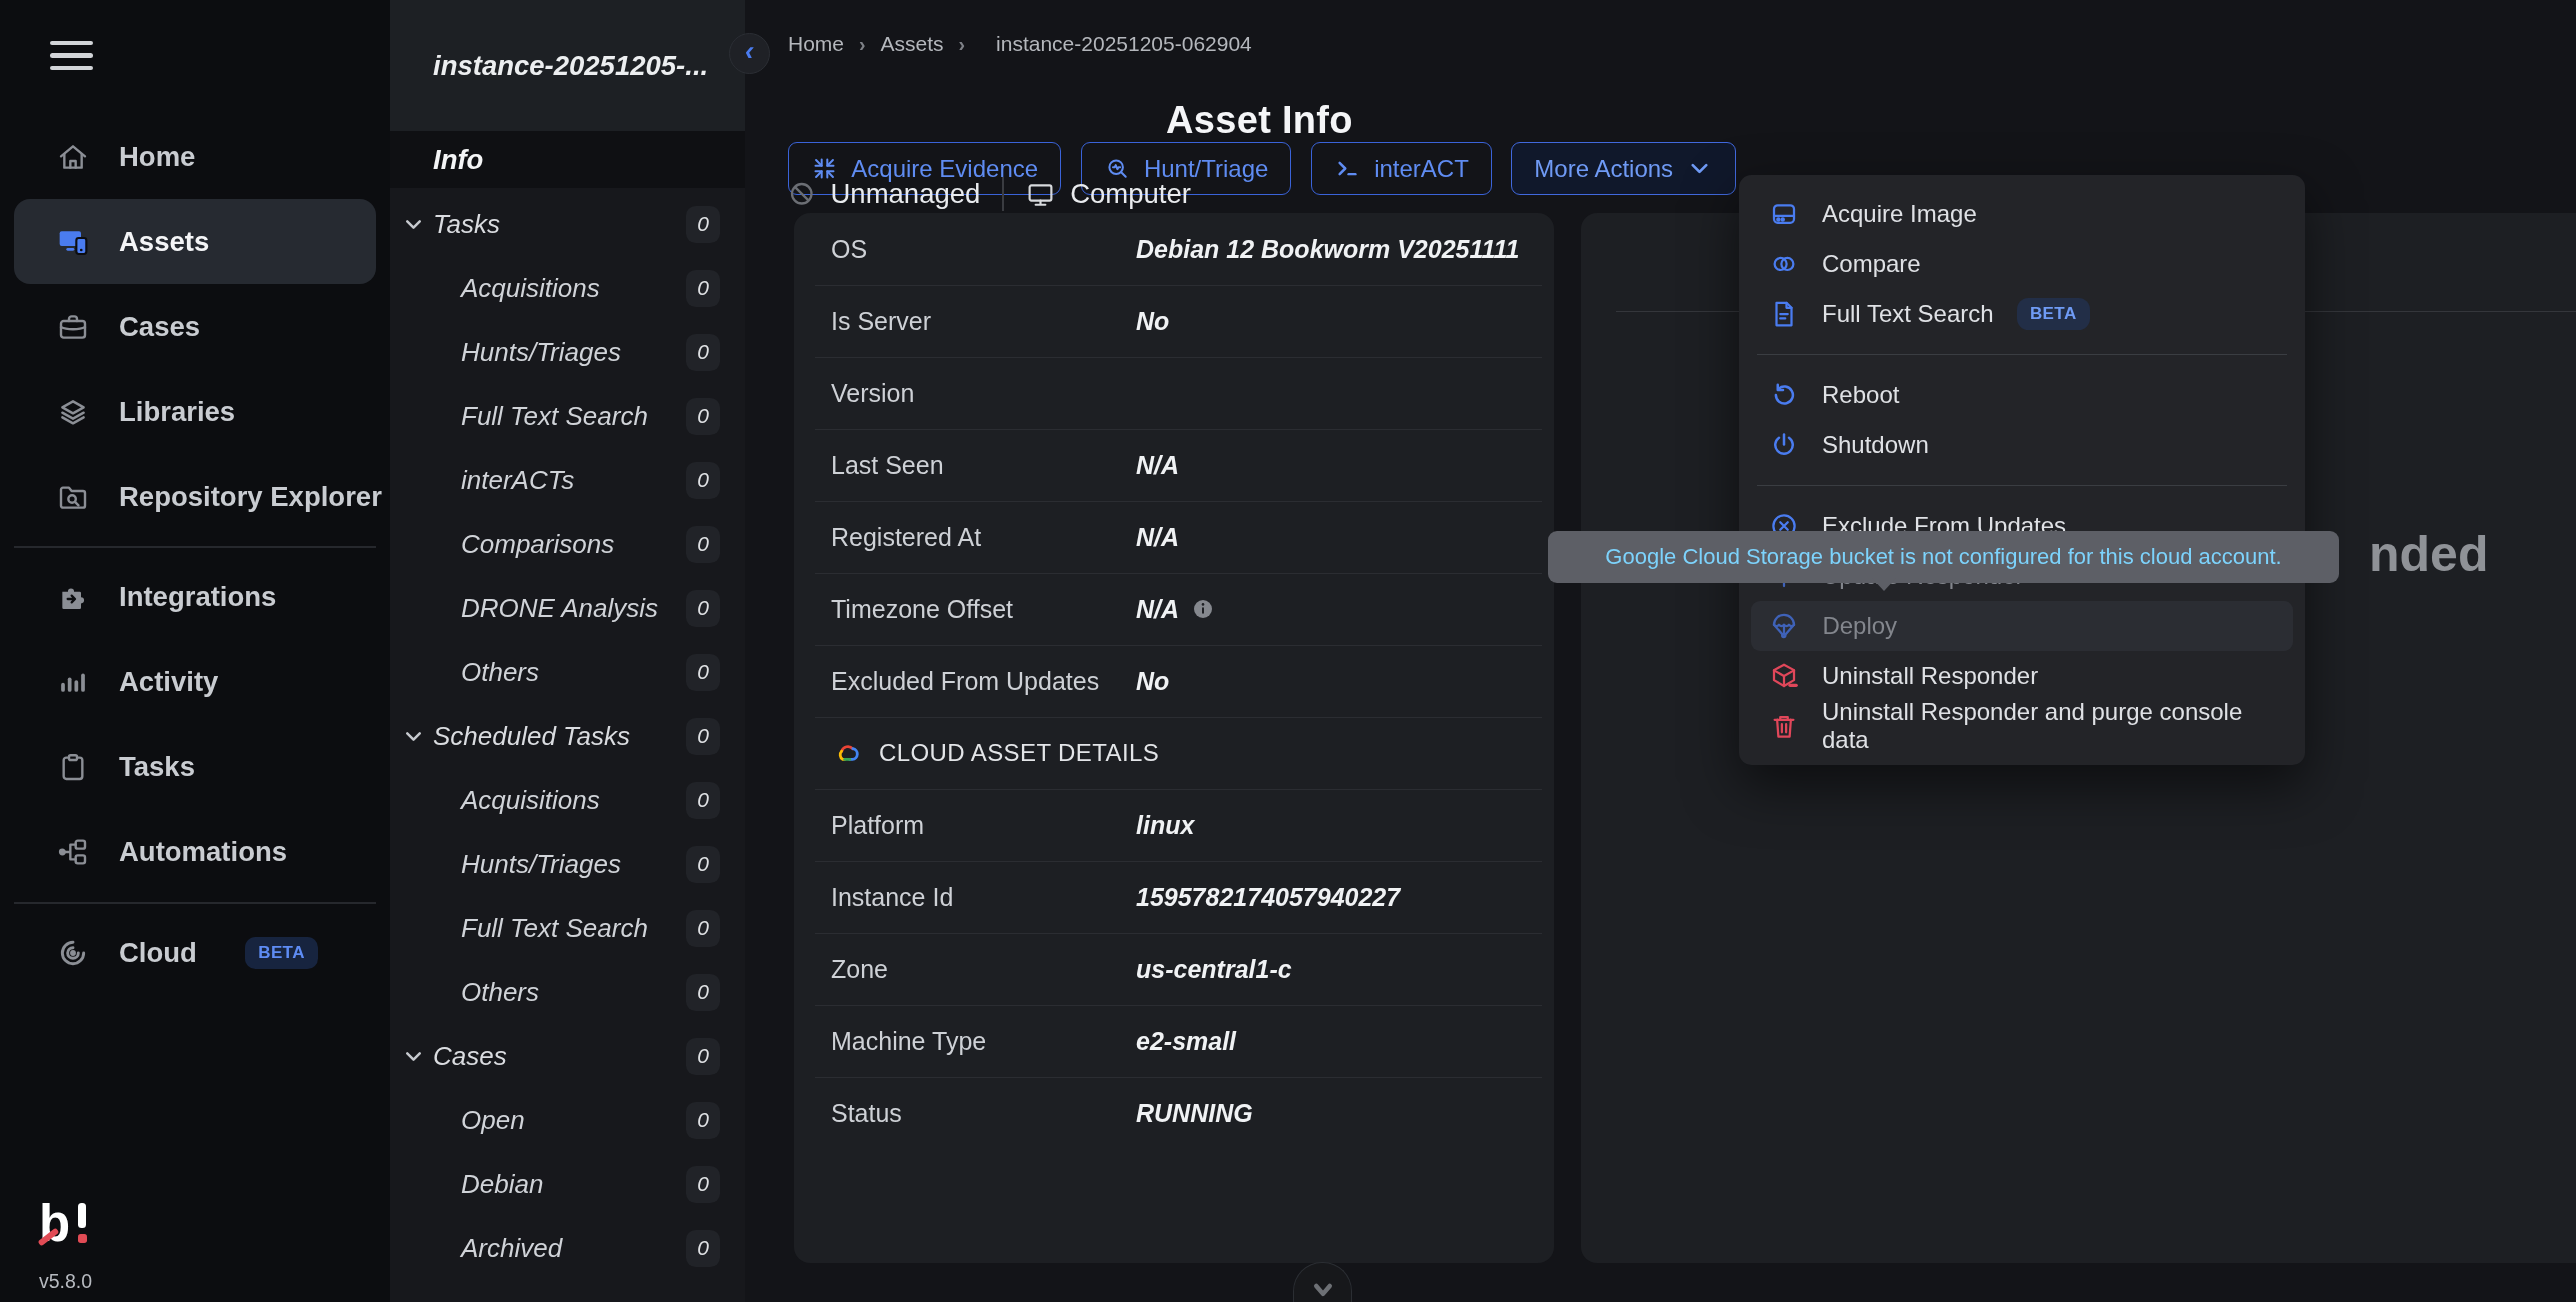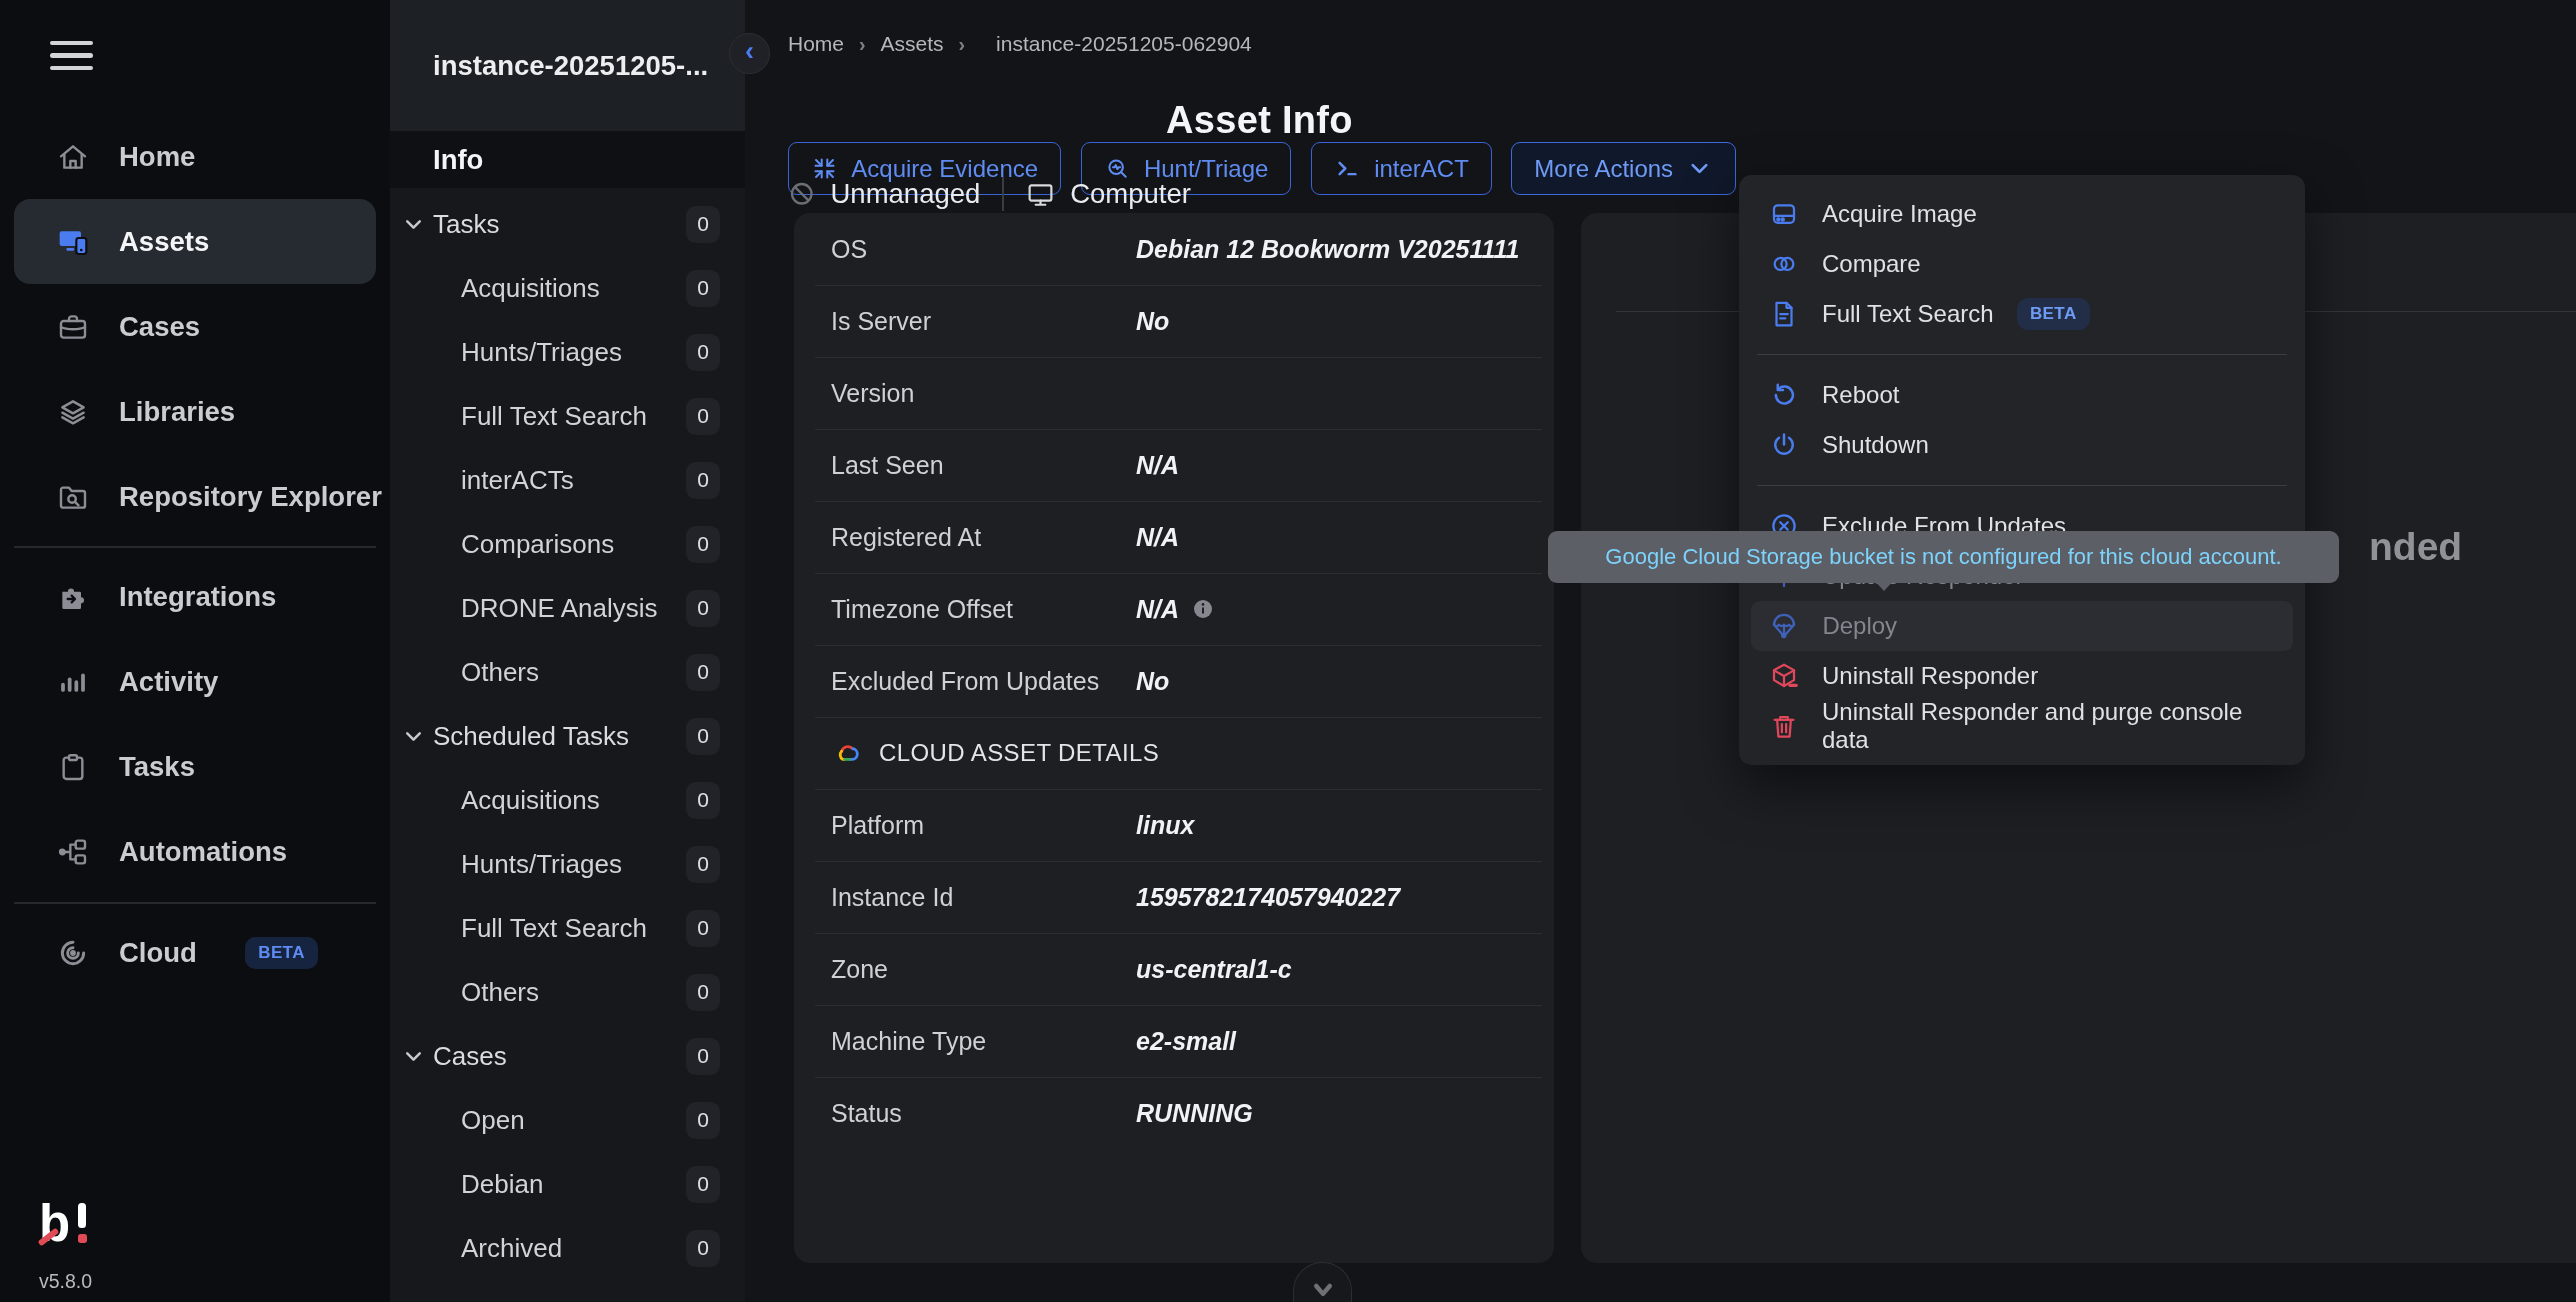--- a/index.html
+++ b/index.html
@@ -21,21 +21,21 @@
     padding:6.2px 13.3px; border-radius:10.6px; letter-spacing:0.4px; }
   .logo { position:absolute; left:39px; top:1199px; width:89px; height:53px; }
   .logo .bchar { position:absolute; left:0; top:-5.3px; font-size:51px; font-weight:800; color:#fff; }
   .logo .slash { position:absolute; left:-1.8px; top:35px; width:23px; height:6.2px; background:#e14b55;
     border-radius:2.7px; transform:rotate(-38deg); }
   .logo .ebar { position:absolute; left:39px; top:3.5px; width:8px; height:25px; background:#fff; border-radius:3.5px; }
   .logo .edot { position:absolute; left:39px; top:35px; width:9px; height:9px; background:#e14b55; border-radius:2.7px; }
   .version { position:absolute; left:39px; top:1270px; font-size:19.5px; color:#b7bac0; }
 
   
-  .asset-panel { position:absolute; left:390px; top:0; width:355px; height:1302px; background:#17181c; z-index:2; }
+  .asset-panel { position:absolute; left:390px; top:0; width:355px; height:1302px; background:#17181c; z-index:2;font-style:italic; }
   .ap-title { position:absolute; top:0; left:0; right:0; height:131px; background:#1d2024;
     display:flex; align-items:center; padding-left:43px; font-size:27.5px; font-weight:700; color:#eceef0; }
   .ap-collapse { position:absolute; left:339px; top:33px; width:41px; height:41px; border-radius:50%;
     background:#1f2126; border:0.9px solid #2b2e34; color:#4a7cf0; font-size:27px; font-weight:700;
     display:flex; align-items:center; justify-content:center; cursor:pointer; z-index:4; padding-bottom:3.5px;}
   .ap-info { position:absolute; top:131px; left:0; right:0; height:57px; background:#0f1013;
     display:flex; align-items:center; padding-left:43px; font-size:27.5px; font-weight:700; color:#f4f5f6; cursor:pointer; }
   .ap-tree { position:absolute; top:192px; left:0; right:0; }
   .tree-row { height:64px; display:flex; align-items:center; position:relative; font-size:26px;
     color:#d4d7db; cursor:pointer; }
@@ -74,21 +74,21 @@
   .d-value { position:absolute; left:342px; font-size:25px; font-weight:700; color:#f0f2f4;
     display:flex; align-items:center; gap:12.4px;font-style:italic; }
   .d-value .iico { width:24px; height:24px; cursor:pointer; }
   .d-sec { height:72px; position:relative; display:flex; align-items:center; gap:16px; padding-left:37px;
     font-size:24px; color:#e3e5e8; letter-spacing:0.4px; }
   .d-sec .gico { width:32px; height:28px; }
 
   
   .card.right-card { left:836px; top:213px; width:1029px; height:1050px; overflow:hidden; }
   .rc-divider { position:absolute; left:35px; right:18px; top:98px; height:0.9px; background:#34363b; }
-  .rc-clip { position:absolute; left:788px; top:312px; font-size:39px; font-weight:600; color:#8f9297; }
+  .rc-clip { position:absolute; left:788px; top:312px; font-size:50px; font-weight:600; color:#8f9297; }
 
   
   .bottom-tab { position:absolute; left:1293px; top:1262px; width:59px; height:44px; background:#17181b;
     border:0.9px solid #2b2e33; border-bottom:none; border-radius:29px 29px 0 0; z-index:6;
     display:flex; align-items:flex-end; justify-content:center; cursor:pointer; }
   .bottom-tab .tico { width:30px; height:27px; color:#6d7075; margin-bottom:1.8px; }
 
   
   .menu { position:absolute; left:1739px; top:175px; width:566px; padding:14px 0; background:#232428;
     border-radius:12.4px; box-shadow:0 21px 53px rgba(0,0,0,.55); z-index:40; }

